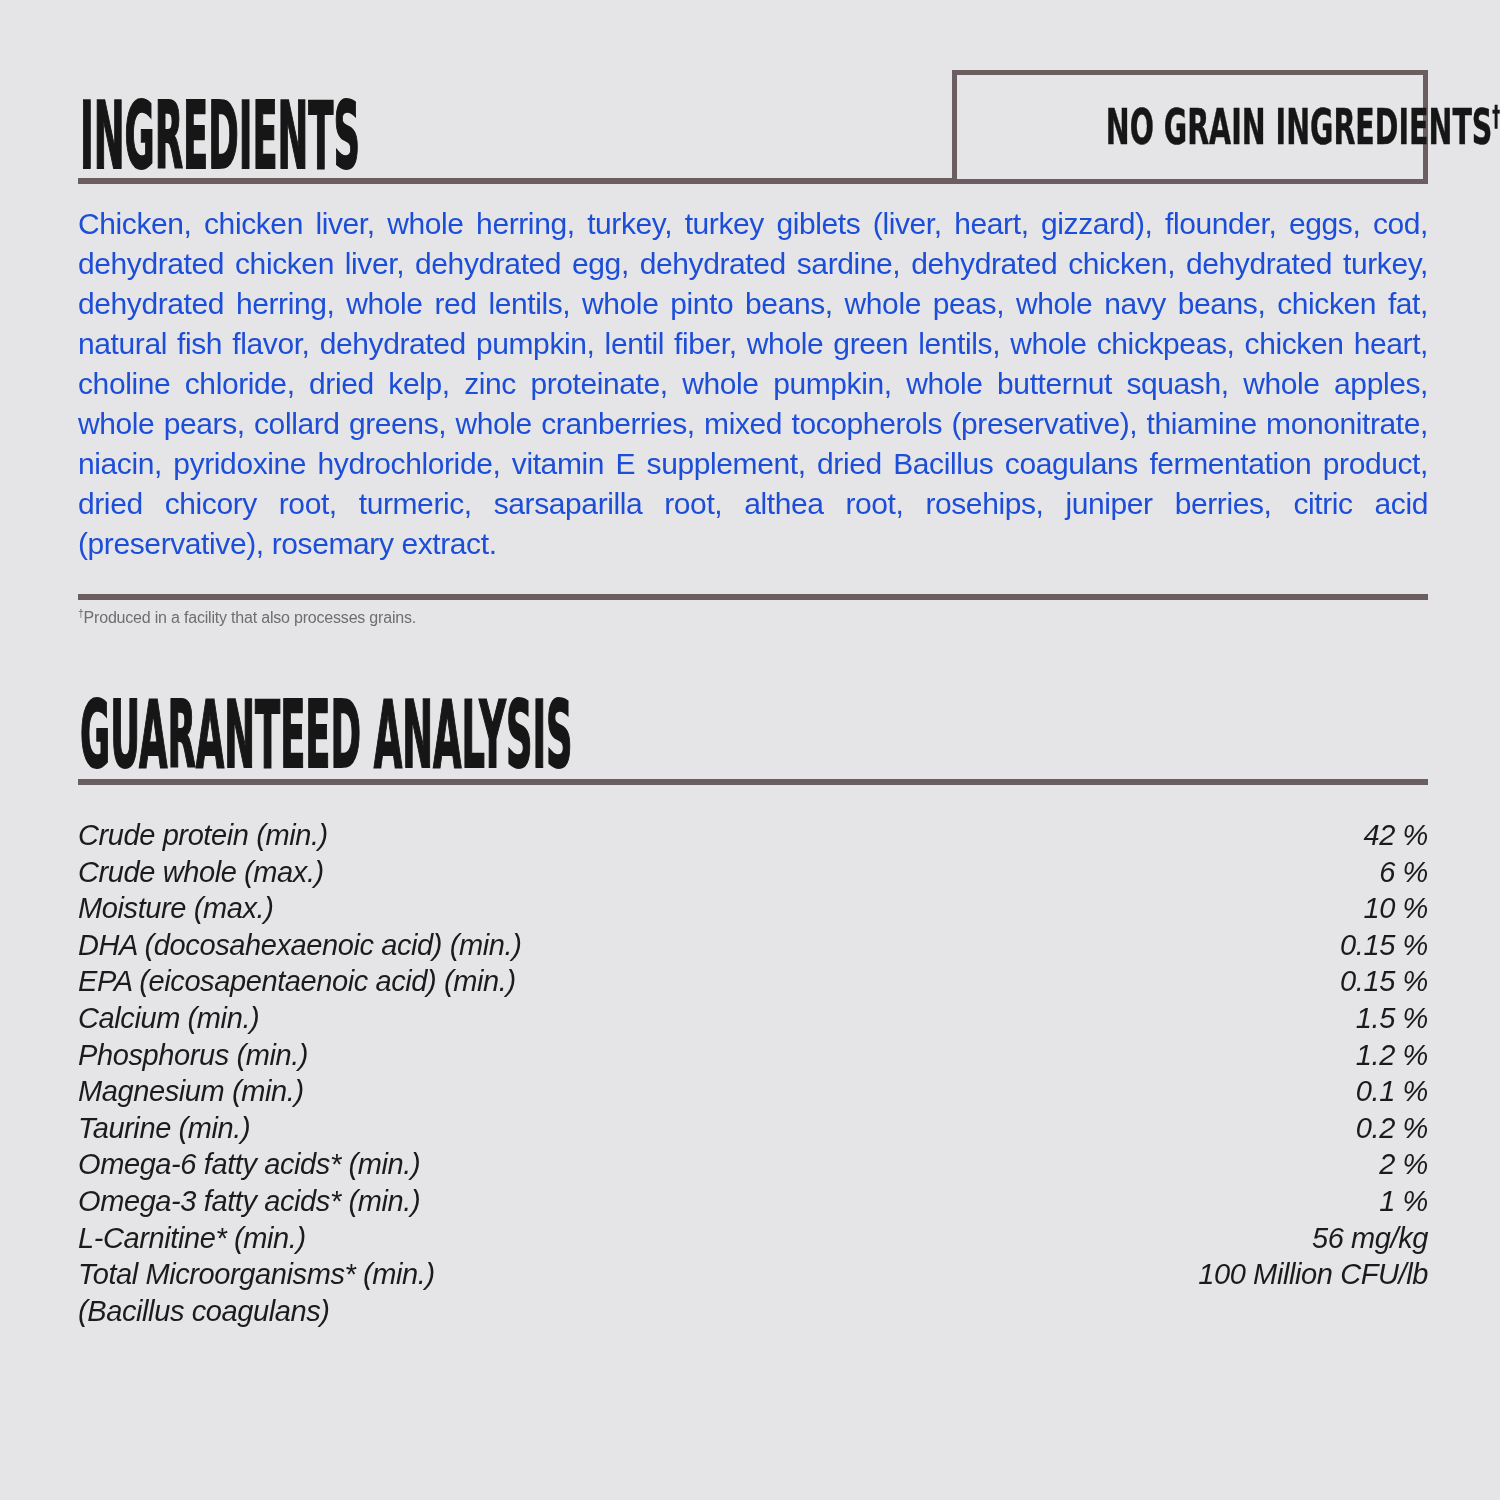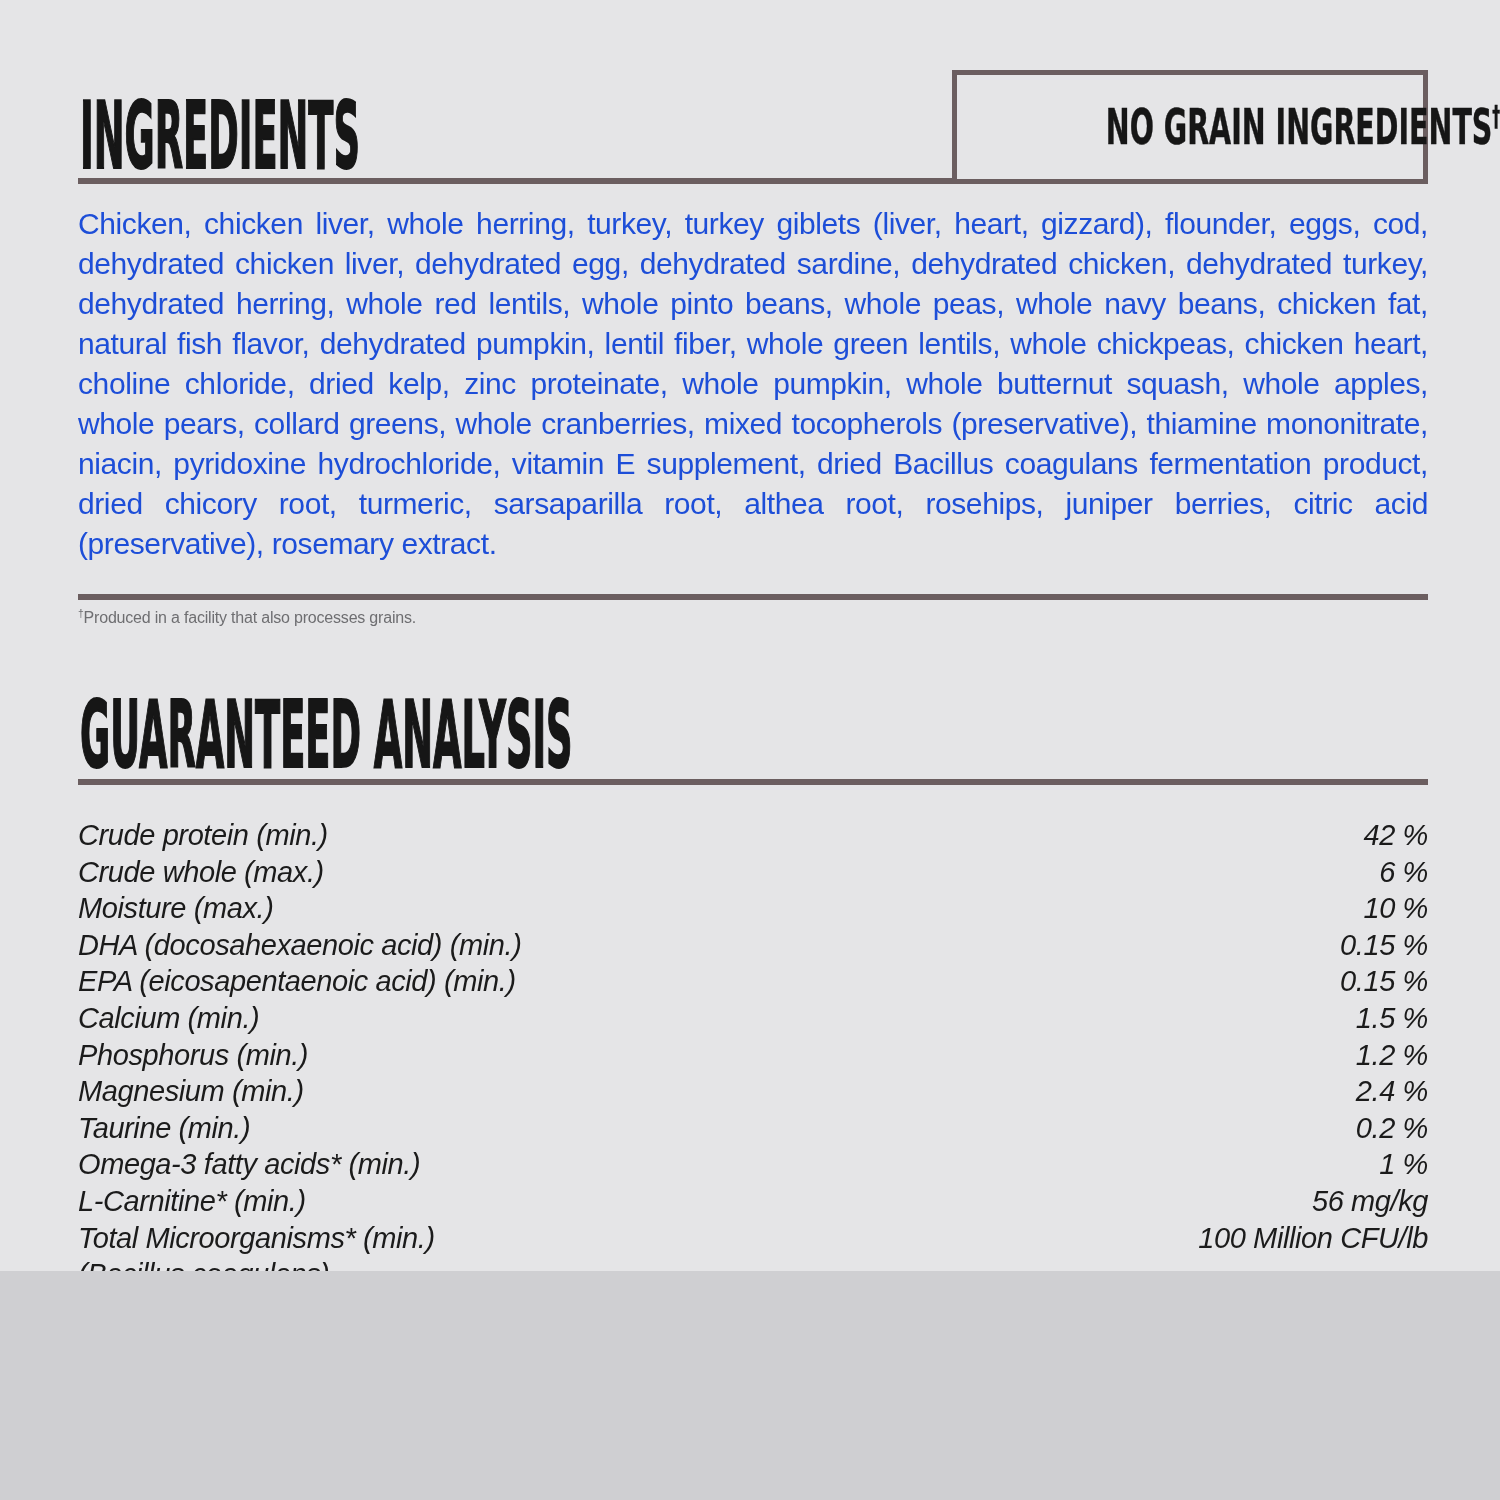--- a/index.html
+++ b/index.html
@@ -2,21 +2,21 @@
 <html><head>
 <meta charset="utf-8">
 <style>
   html,body { margin:0; padding:0; }
   body {
     background:#cfcfd2;
     font-family:"Liberation Sans", sans-serif;
   }
   .canvas {
     position:relative;
-    width:1500px; height:1271px;
+    width:1500px; height:1500px;
     margin:0 auto;
     background:#e5e5e7;
     box-sizing:border-box;
     padding:0 72px 12px 78px;
     overflow:hidden;
     color:#1b1b1b;
   }
   
   .headline {
     display:inline-block;
@@ -153,25 +153,29 @@
     <div class="ga-row">
       <span class="ga-label">Calcium (min.)</span>
       <span class="ga-value">1.5 %</span>
     </div>
     <div class="ga-row">
       <span class="ga-label">Phosphorus (min.)</span>
       <span class="ga-value">1.2 %</span>
     </div>
     <div class="ga-row">
       <span class="ga-label">Magnesium (min.)</span>
-      <span class="ga-value">2.4 %</span>
+      <span class="ga-value">0.1 %</span>
     </div>
     <div class="ga-row">
       <span class="ga-label">Taurine (min.)</span>
       <span class="ga-value">0.2 %</span>
+    </div>
+    <div class="ga-row">
+      <span class="ga-label">Omega-6 fatty acids* (min.)</span>
+      <span class="ga-value">2 %</span>
     </div>
     <div class="ga-row">
       <span class="ga-label">Omega-3 fatty acids* (min.)</span>
       <span class="ga-value">1 %</span>
     </div>
     <div class="ga-row">
       <span class="ga-label">L-Carnitine* (min.)</span>
       <span class="ga-value">56 mg/kg</span>
     </div>
     <div class="ga-row">

